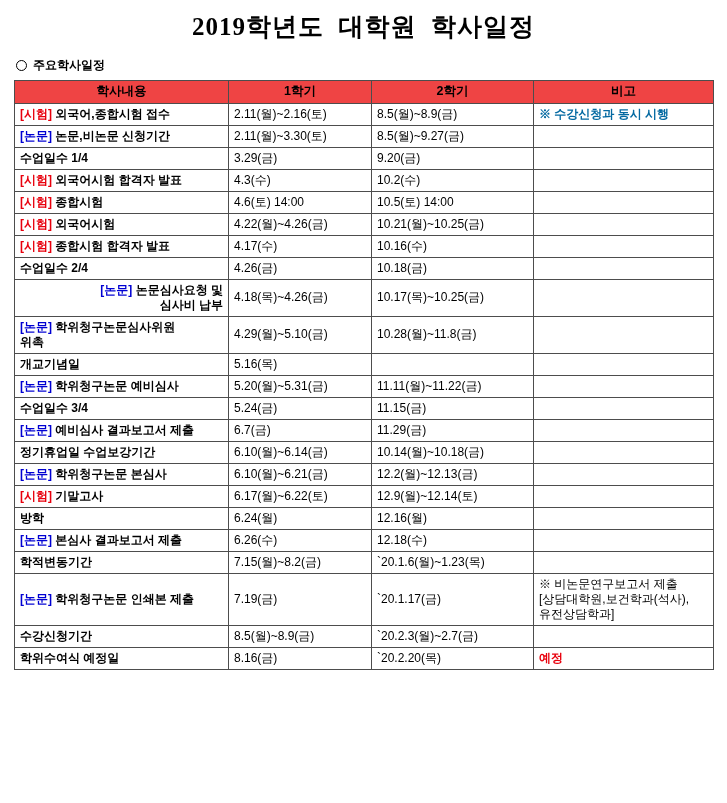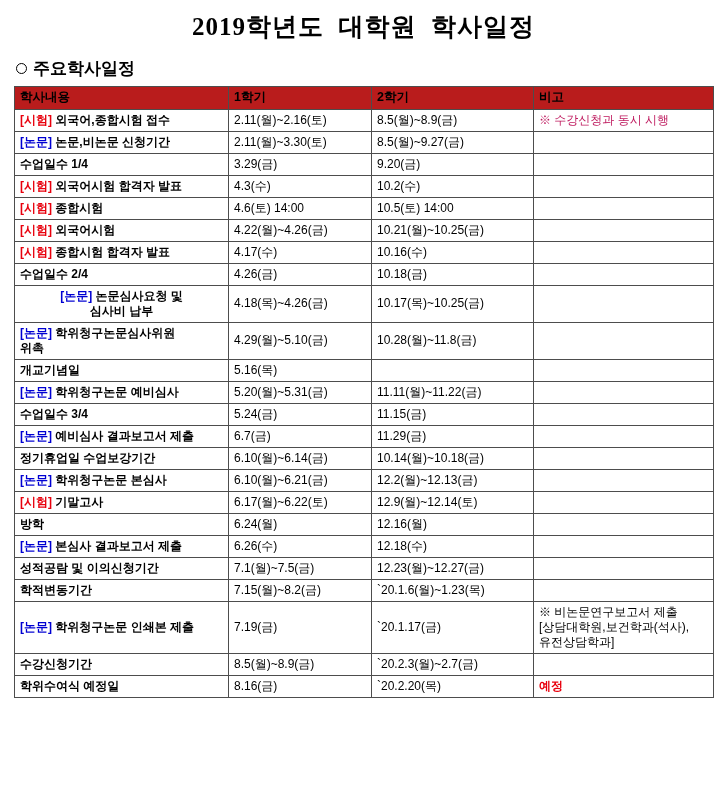--- a/index.html
+++ b/index.html
@@ -28,21 +28,21 @@
     font-weight: bold;
     letter-spacing: 1px;
     margin: 10px 0 2px 0;
     white-space: pre;
   }
   .section-head {
     display: flex;
     align-items: center;
     gap: 6px;
     margin: 14px 0 6px 2px;
-    font-size: 17px;
+    font-size: 12px;
     font-weight: bold;
   }
   .circle-marker {
     display: inline-block;
     width: 11px;
     height: 11px;
     border: 1.4px solid #000;
     border-radius: 50%;
     box-sizing: border-box;
   }
@@ -56,23 +56,23 @@
   table.schedule td {
     border: 1px solid #4d4d4d;
     padding: 3px 5px;
     vertical-align: middle;
     line-height: 1.25;
     height: 18px;
     box-sizing: border-box;
     overflow: hidden;
   }
   table.schedule thead th {
-    text-align: left;
-    font-weight: bold;
-    background: #b91c1c;
+    text-align: center;
+    font-weight: bold;
+    background: #ef4444;
     font-size: 12.5px;
     height: 22px;
   }
   col.c-item { width: 214px; }
   col.c-s1   { width: 143px; }
   col.c-s2   { width: 162px; }
   col.c-note { width: 180px; }
 
   td.item { text-align: left; font-weight: bold; }
   td.val  { text-align: left; }
@@ -117,21 +117,21 @@
         <th>1학기</th>
         <th>2학기</th>
         <th>비고</th>
       </tr>
     </thead>
     <tbody id="schedule-body">
         <tr>
           <td class="item "><span class="tag-exam">[시험] </span><span class="lbl multiline">외국어,종합시험 접수</span></td>
           <td class="val ">2.11(월)~2.16(토)</td>
           <td class="val ">8.5(월)~8.9(금)</td>
-          <td class="note multiline " style="color: #be185d; font-weight: normal;">※ 수강신청과 동시 시행</td>
+          <td class="note multiline " style="color: #0369a1; font-weight: bold;">※ 수강신청과 동시 시행</td>
         </tr>
         <tr>
           <td class="item "><span class="tag-thesis">[논문] </span><span class="lbl multiline">논문,비논문 신청기간</span></td>
           <td class="val ">2.11(월)~3.30(토)</td>
           <td class="val ">8.5(월)~9.27(금)</td>
           <td class="note multiline "></td>
         </tr>
         <tr>
           <td class="item "><span class="lbl multiline">수업일수 1/4</span></td>
           <td class="val ">3.29(금)</td>
@@ -162,21 +162,21 @@
           <td class="val ">10.16(수)</td>
           <td class="note multiline "></td>
         </tr>
         <tr>
           <td class="item "><span class="lbl multiline">수업일수 2/4</span></td>
           <td class="val ">4.26(금)</td>
           <td class="val ">10.18(금)</td>
           <td class="note multiline "></td>
         </tr>
         <tr>
-          <td class="item tall" style="text-align: center;"><span class="tag-thesis">[논문] </span><span class="lbl multiline">논문심사요청 및
+          <td class="item tall" style="text-align: right;"><span class="tag-thesis">[논문] </span><span class="lbl multiline">논문심사요청 및
 심사비 납부</span></td>
           <td class="val tall">4.18(목)~4.26(금)</td>
           <td class="val tall">10.17(목)~10.25(금)</td>
           <td class="note multiline tall"></td>
         </tr>
         <tr>
           <td class="item tall" style=""><span class="tag-thesis">[논문] </span><span class="lbl multiline">학위청구논문심사위원
 위촉</span></td>
           <td class="val tall">4.29(월)~5.10(금)</td>
           <td class="val tall">10.28(월)~11.8(금)</td>
@@ -227,26 +227,20 @@
         <tr>
           <td class="item "><span class="lbl multiline">방학</span></td>
           <td class="val ">6.24(월)</td>
           <td class="val ">12.16(월)</td>
           <td class="note multiline "></td>
         </tr>
         <tr>
           <td class="item "><span class="tag-thesis">[논문] </span><span class="lbl multiline">본심사 결과보고서 제출</span></td>
           <td class="val ">6.26(수)</td>
           <td class="val ">12.18(수)</td>
-          <td class="note multiline "></td>
-        </tr>
-        <tr>
-          <td class="item "><span class="lbl multiline">성적공람 및 이의신청기간</span></td>
-          <td class="val ">7.1(월)~7.5(금)</td>
-          <td class="val ">12.23(월)~12.27(금)</td>
           <td class="note multiline "></td>
         </tr>
         <tr>
           <td class="item "><span class="lbl multiline">학적변동기간</span></td>
           <td class="val ">7.15(월)~8.2(금)</td>
           <td class="val ">`20.1.6(월)~1.23(목)</td>
           <td class="note multiline "></td>
         </tr>
         <tr>
           <td class="item taller"><span class="tag-thesis">[논문] </span><span class="lbl multiline">학위청구논문 인쇄본 제출</span></td>

